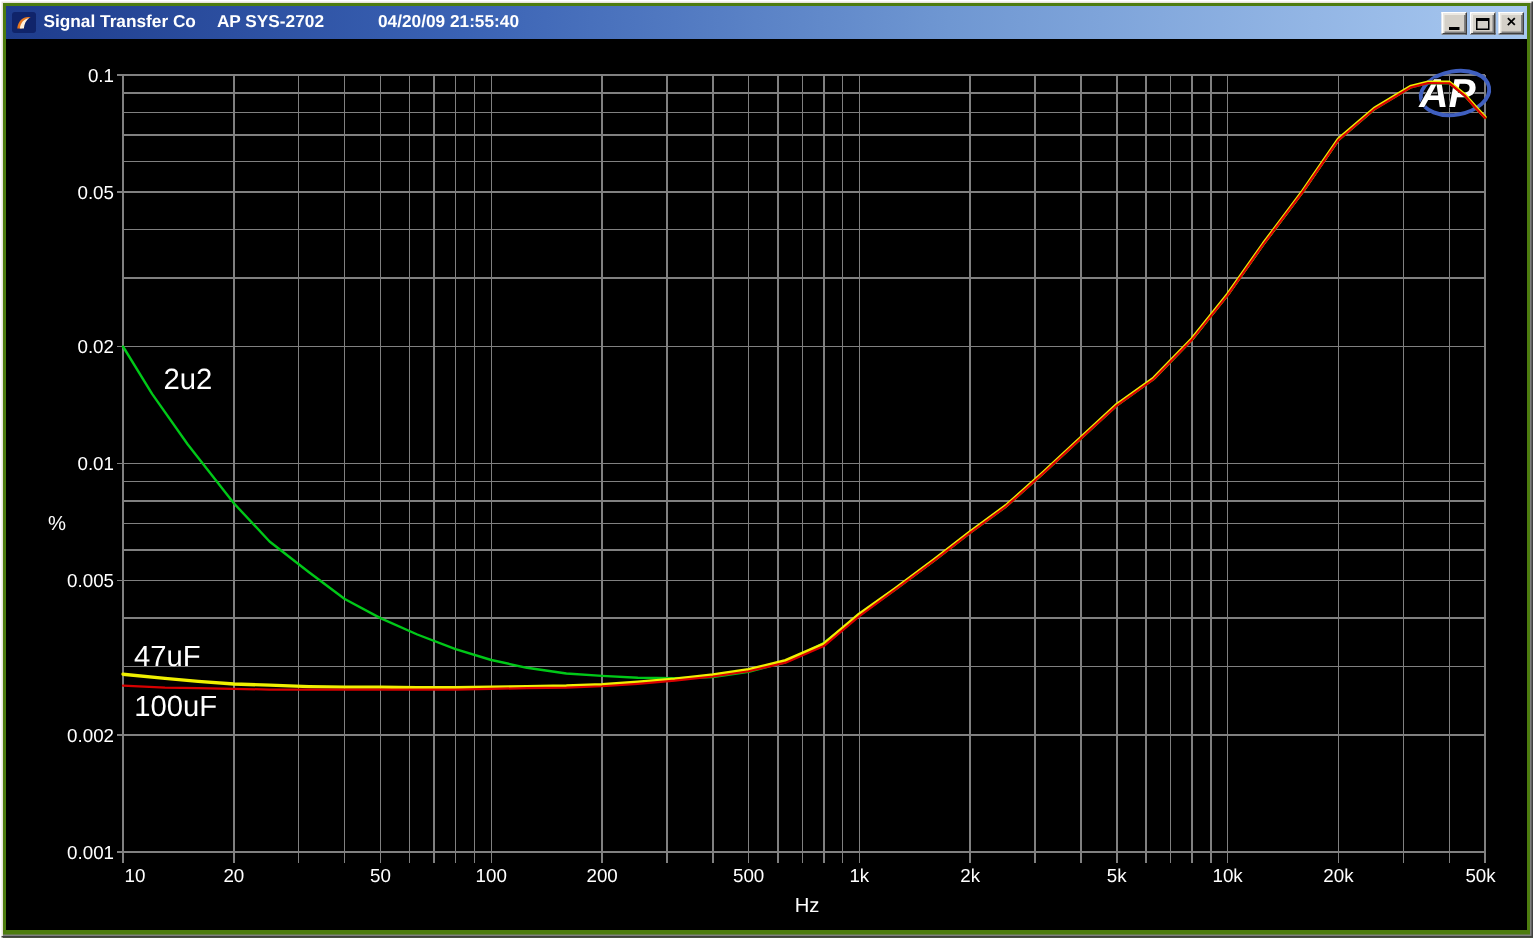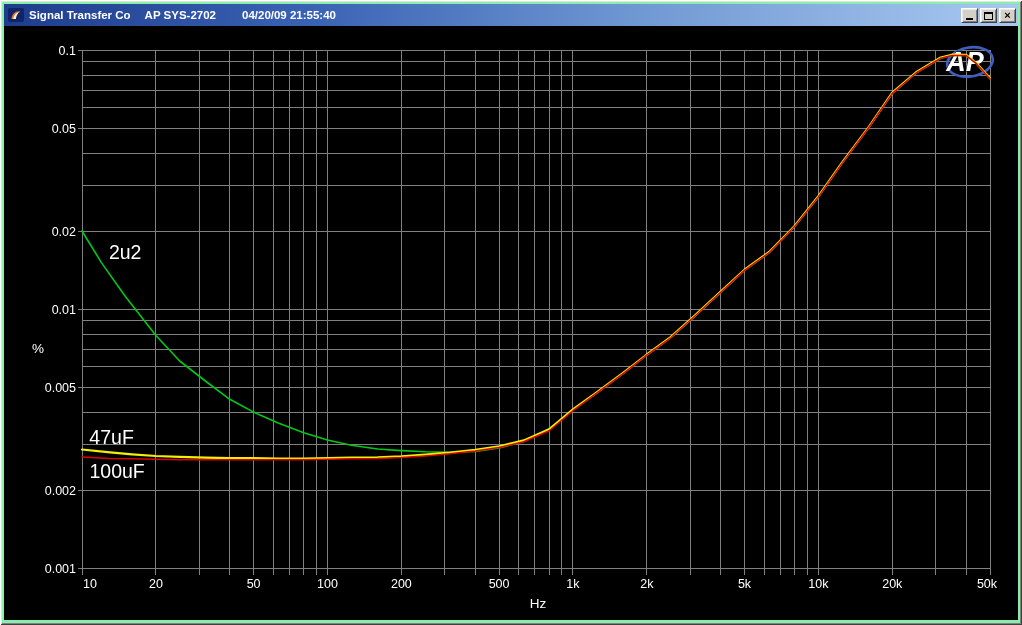--- a/index.html
+++ b/index.html
@@ -1,26 +1,26 @@
 <!DOCTYPE html>
 <html><head>
 <meta charset="utf-8">
 <style>
   html,body{margin:0;padding:0;background:#000;}
   body{width:1022px;height:625px;position:relative;overflow:hidden;
        font-family:"Liberation Sans",sans-serif;}
-  .window{position:absolute;inset:0;background:#86efac;
+  .window{position:absolute;inset:0;background:#4d7c0f;
           box-shadow:inset 1px 1px 0 #ffffff,inset -1px -1px 0 #404040,
                      inset 2px 2px 0 #e8e4dc,inset -2px -2px 0 #808080;}
   .titlebar{position:absolute;left:4px;right:4px;top:4px;height:22px;
             background:linear-gradient(to right,#1e3c8c 0%,#3a62b4 30%,#6f97d2 62%,#a8c8f0 100%);
             display:flex;align-items:center;padding:0 2px;}
   .app-icon{width:16px;height:16px;margin:0 5px 0 2px;flex:0 0 auto;}
   .tseg{color:#fff;font-weight:bold;font-size:11.5px;white-space:pre;}
-  .gap1{margin-right:14px;} .gap2{margin-right:26px;}
+  .gap1{margin-right:14px;} .gap2{margin-right:36px;}
   .winbtns{margin-left:auto;display:flex;align-items:center;}
   .wbtn{width:17px;height:15px;margin-left:2px;padding:0;background:#d4d0c8;
         border:1px solid;border-color:#ffffff #404040 #404040 #ffffff;
         box-shadow:inset 1px 1px 0 #ece9e2,inset -1px -1px 0 #808080;
         display:inline-flex;align-items:flex-end;justify-content:center;
         position:relative;cursor:pointer;}
   .glyph-min{width:7px;height:2px;background:#000;margin:0 0 2px 0;}
   .glyph-max{width:9px;height:8px;border:1px solid #000;border-top-width:2px;
              margin:0 0 2px 0;box-sizing:border-box;}
   .glyph-close{font:bold 11px "Liberation Sans",sans-serif;color:#000;

